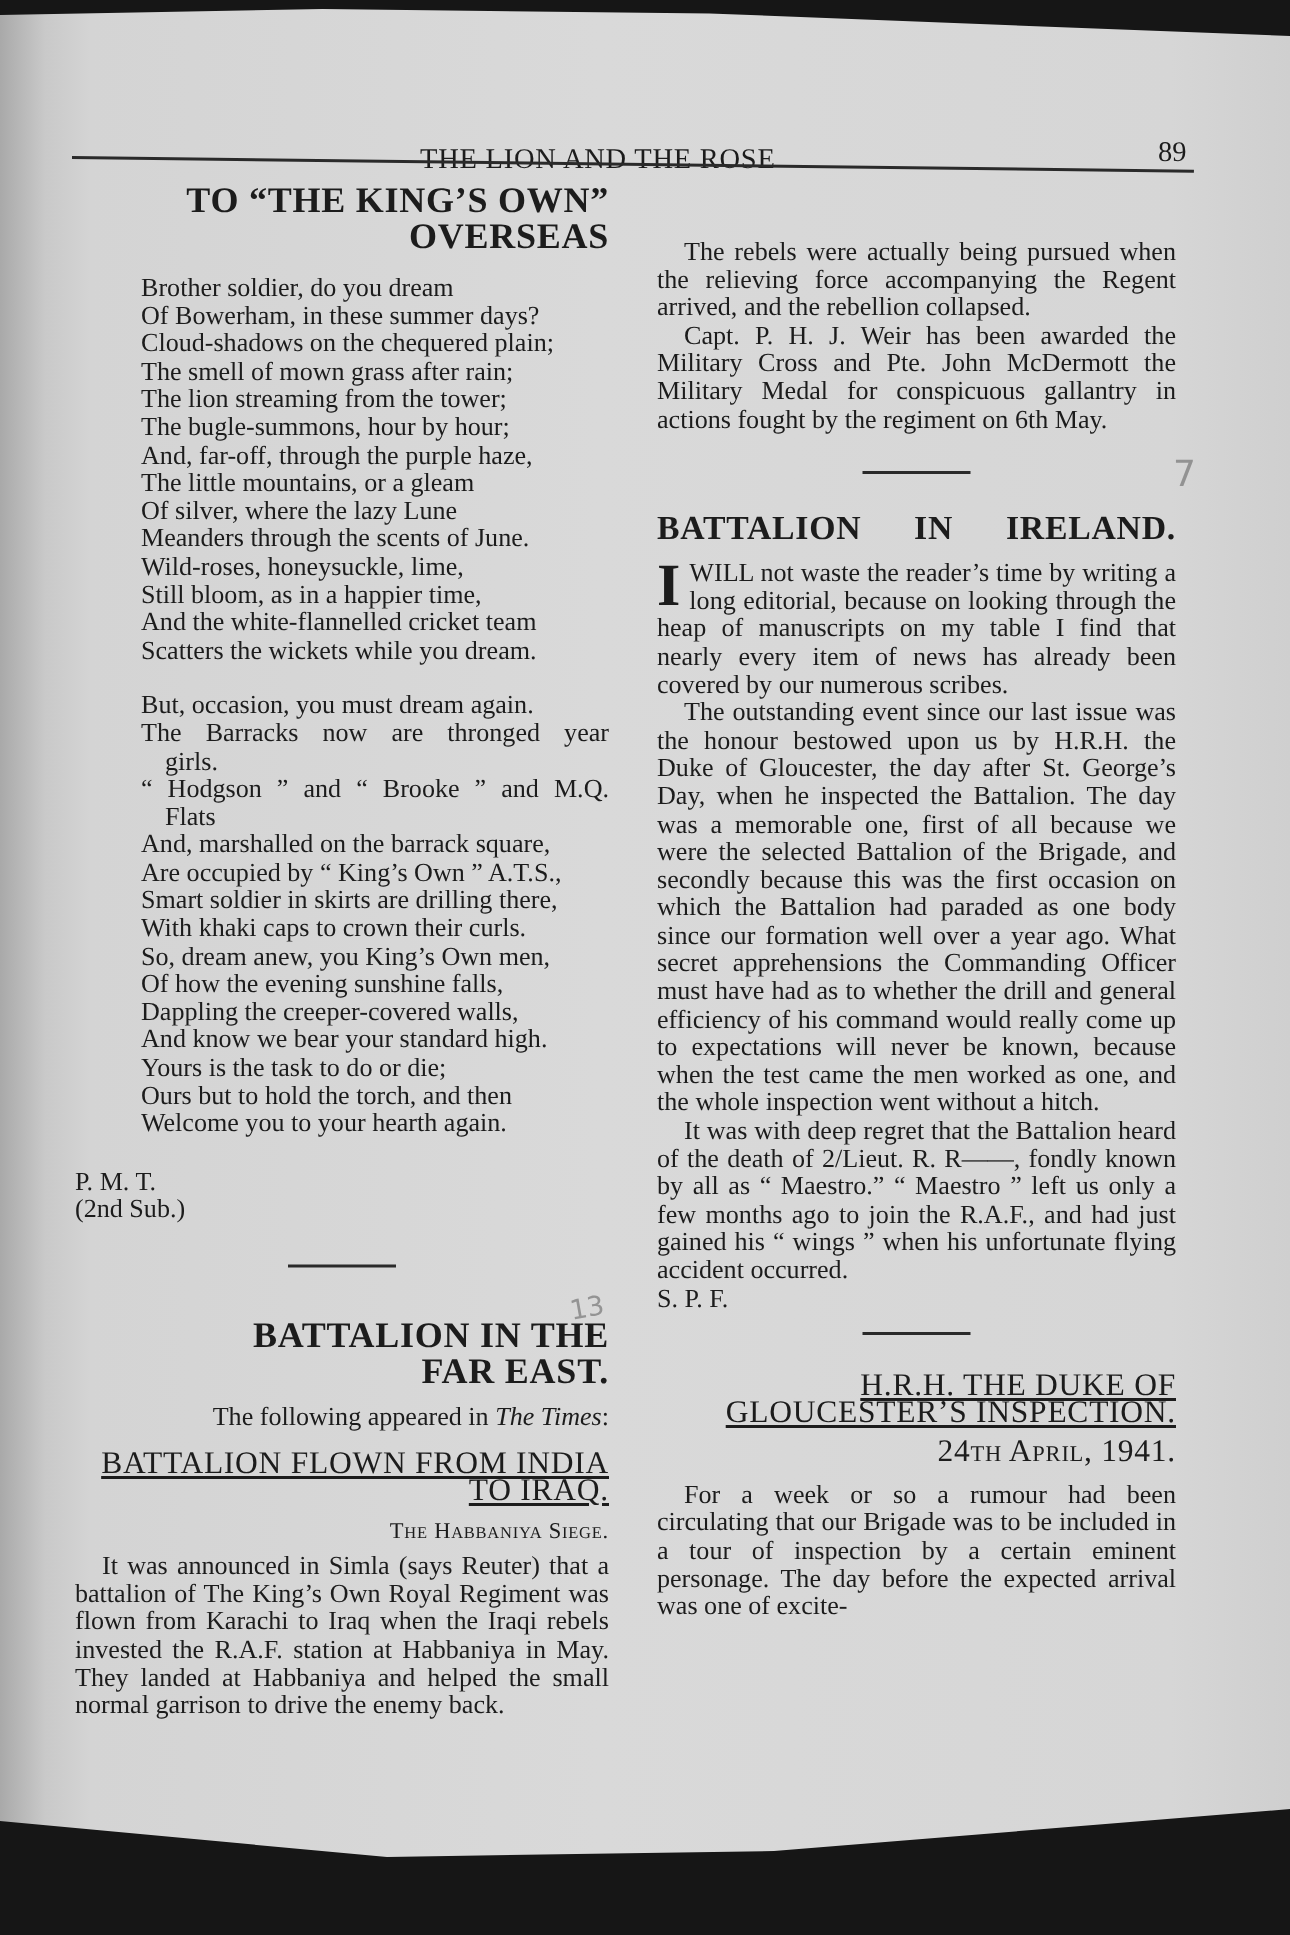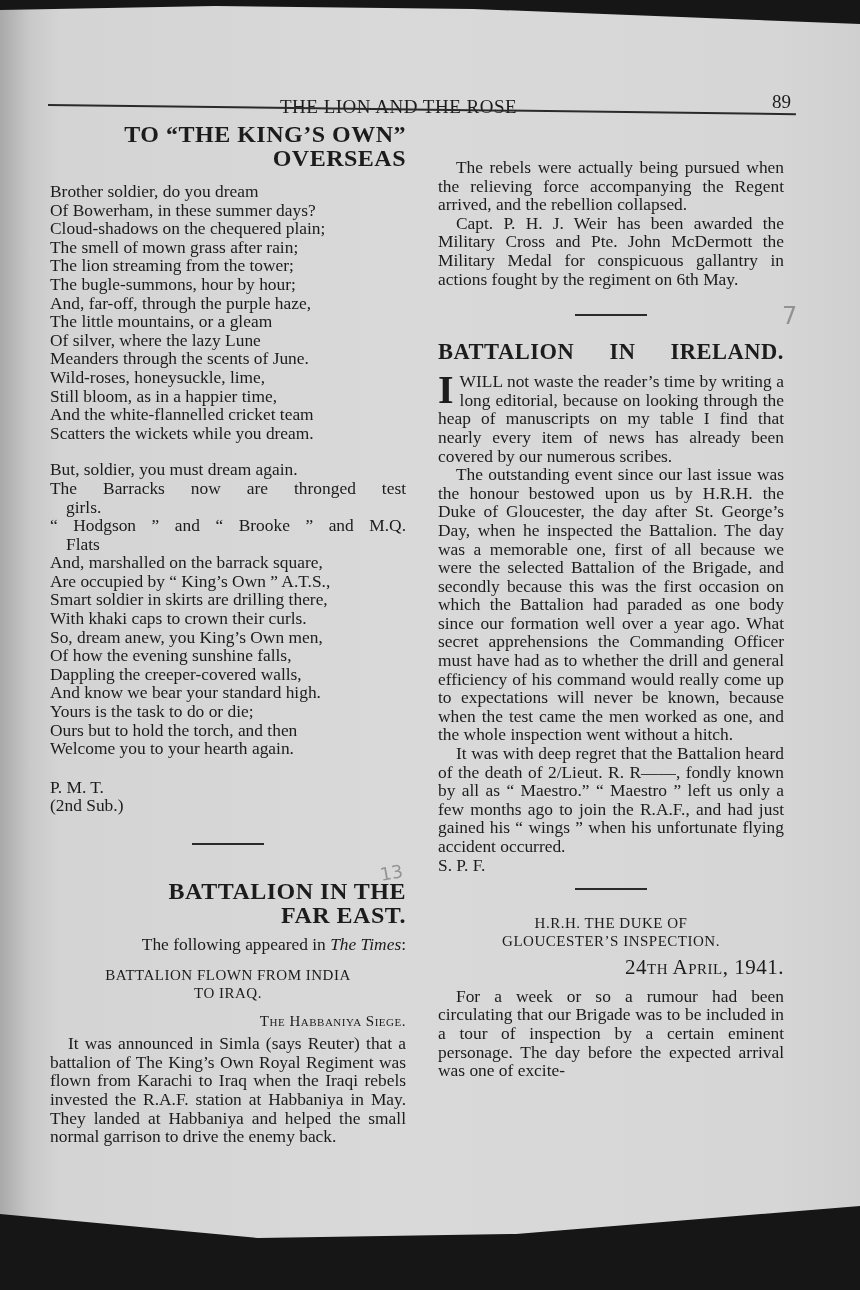--- a/index.html
+++ b/index.html
@@ -22,32 +22,32 @@
   .page-num { position: absolute; top: 91px; left: 772px; font-size: 19px; }
   .head-rule {
     position: absolute; top: 104px; left: 48px; width: 748px; height: 0;
     border-top: 2px solid #2a2a2a; transform: rotate(0.7deg); transform-origin: left;
   }
   .col { position: absolute; font-size: 17.4px; line-height: 18.6px; }
   .col-left { left: 50px; top: 122px; width: 356px; }
   .col-right { left: 438px; top: 130px; width: 346px; margin-top: 28px; }
   .h-bold { font-weight: bold; text-align: right; font-size: 24px; line-height: 24px; letter-spacing: 0.5px; margin: 0; }
   .poem { margin-top: 12px; }
-  .poem .line { white-space: nowrap; text-align: justify; text-align-last: justify; }
+  .poem .line { white-space: nowrap; text-align: justify; text-align-last: justify; margin-left: 44px; }
   .poem .line.short { text-align-last: left; }
   .poem .indent { padding-left: 16px; text-align-last: left; }
   .stanza-gap { height: 18px; }
   .sig { padding-right: 2px; }
   .rule-short { width: 72px; border-top: 2px solid #2a2a2a; margin: 0 auto; }
   .center { text-align: right; }
   .small-caps { font-variant: small-caps; letter-spacing: 0.5px; }
   p.body { margin: 0; text-align: justify; text-indent: 18px; hyphens: manual; }
   p.noindent { text-indent: 0; }
   .dropcap { float: left; font-size: 40px; line-height: 32px; margin: 2px 6px 0 0; font-weight: bold; }
-  .h-plain { text-align: center; font-size: 15px; letter-spacing: 0.5px; line-height: 18px; }
+  .h-plain { text-align: right; font-size: 21px; letter-spacing: 0.5px; line-height: 18px; text-decoration: underline; }
   .pencil-mark { position: absolute; color: #777; font-family: "DejaVu Sans", sans-serif; opacity: 0.7; }
 </style>
 </head>
 <body>
 
 <div class="page"></div>
 
 <div class="running-head">THE LION AND THE ROSE</div>
 <div class="page-num">89</div>
 <div class="head-rule"></div>
@@ -70,22 +70,22 @@
           <div class="line short">The little mountains, or a gleam</div>
           <div class="line short">Of silver, where the lazy Lune</div>
           <div class="line short">Meanders through the scents of June.</div>
           <div class="line short">Wild-roses, honeysuckle, lime,</div>
           <div class="line short">Still bloom, as in a happier time,</div>
           <div class="line short">And the white-flannelled cricket team</div>
           <div class="line short">Scatters the wickets while you dream.</div>
         </div>
       <div class="stanza-gap"></div>
       <div id="stanza2">
-          <div class="line short">But, soldier, you must dream again.</div>
-          <div class="line">The Barracks now are thronged test</div>
+          <div class="line short">But, occasion, you must dream again.</div>
+          <div class="line">The Barracks now are thronged year</div>
           <div class="line indent">girls.</div>
           <div class="line">“ Hodgson ” and “ Brooke ” and M.Q.</div>
           <div class="line indent">Flats</div>
           <div class="line short">And, marshalled on the barrack square,</div>
           <div class="line short">Are occupied by “ King’s Own ” A.T.S.,</div>
           <div class="line short">Smart soldier in skirts are drilling there,</div>
           <div class="line short">With khaki caps to crown their curls.</div>
           <div class="line short">So, dream anew, you King’s Own men,</div>
           <div class="line short">Of how the evening sunshine falls,</div>
           <div class="line short">Dappling the creeper-covered walls,</div>

